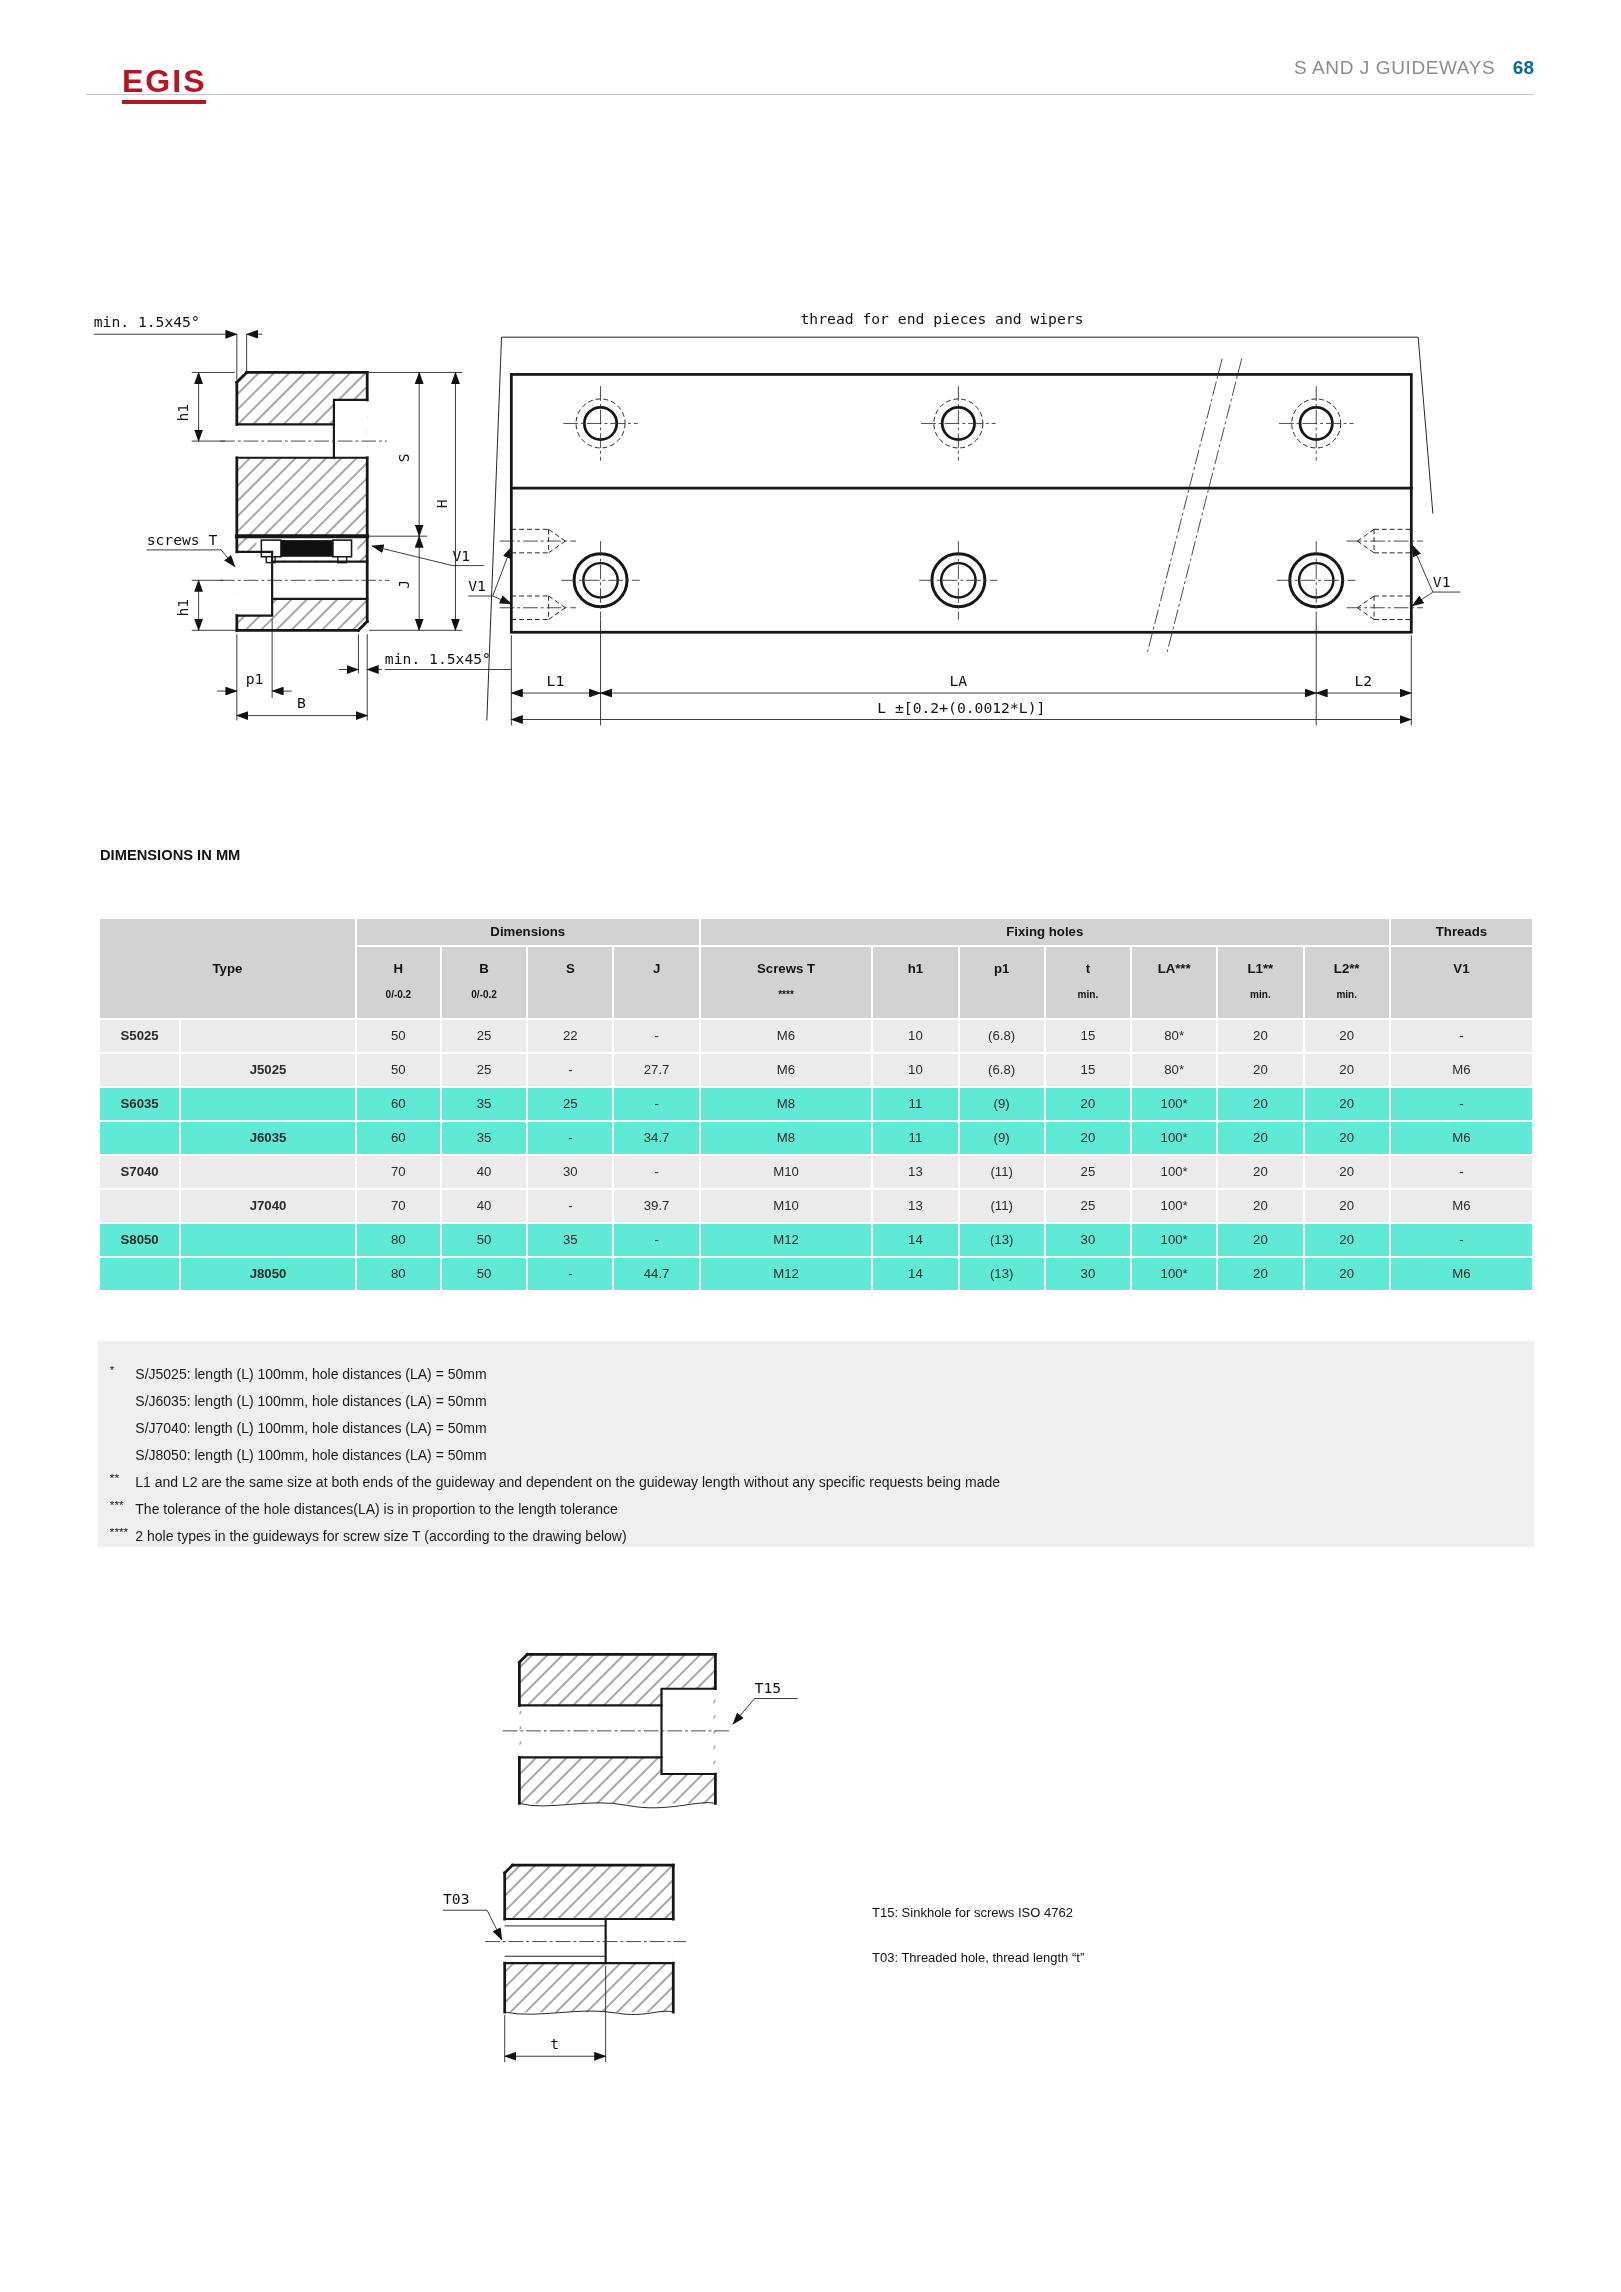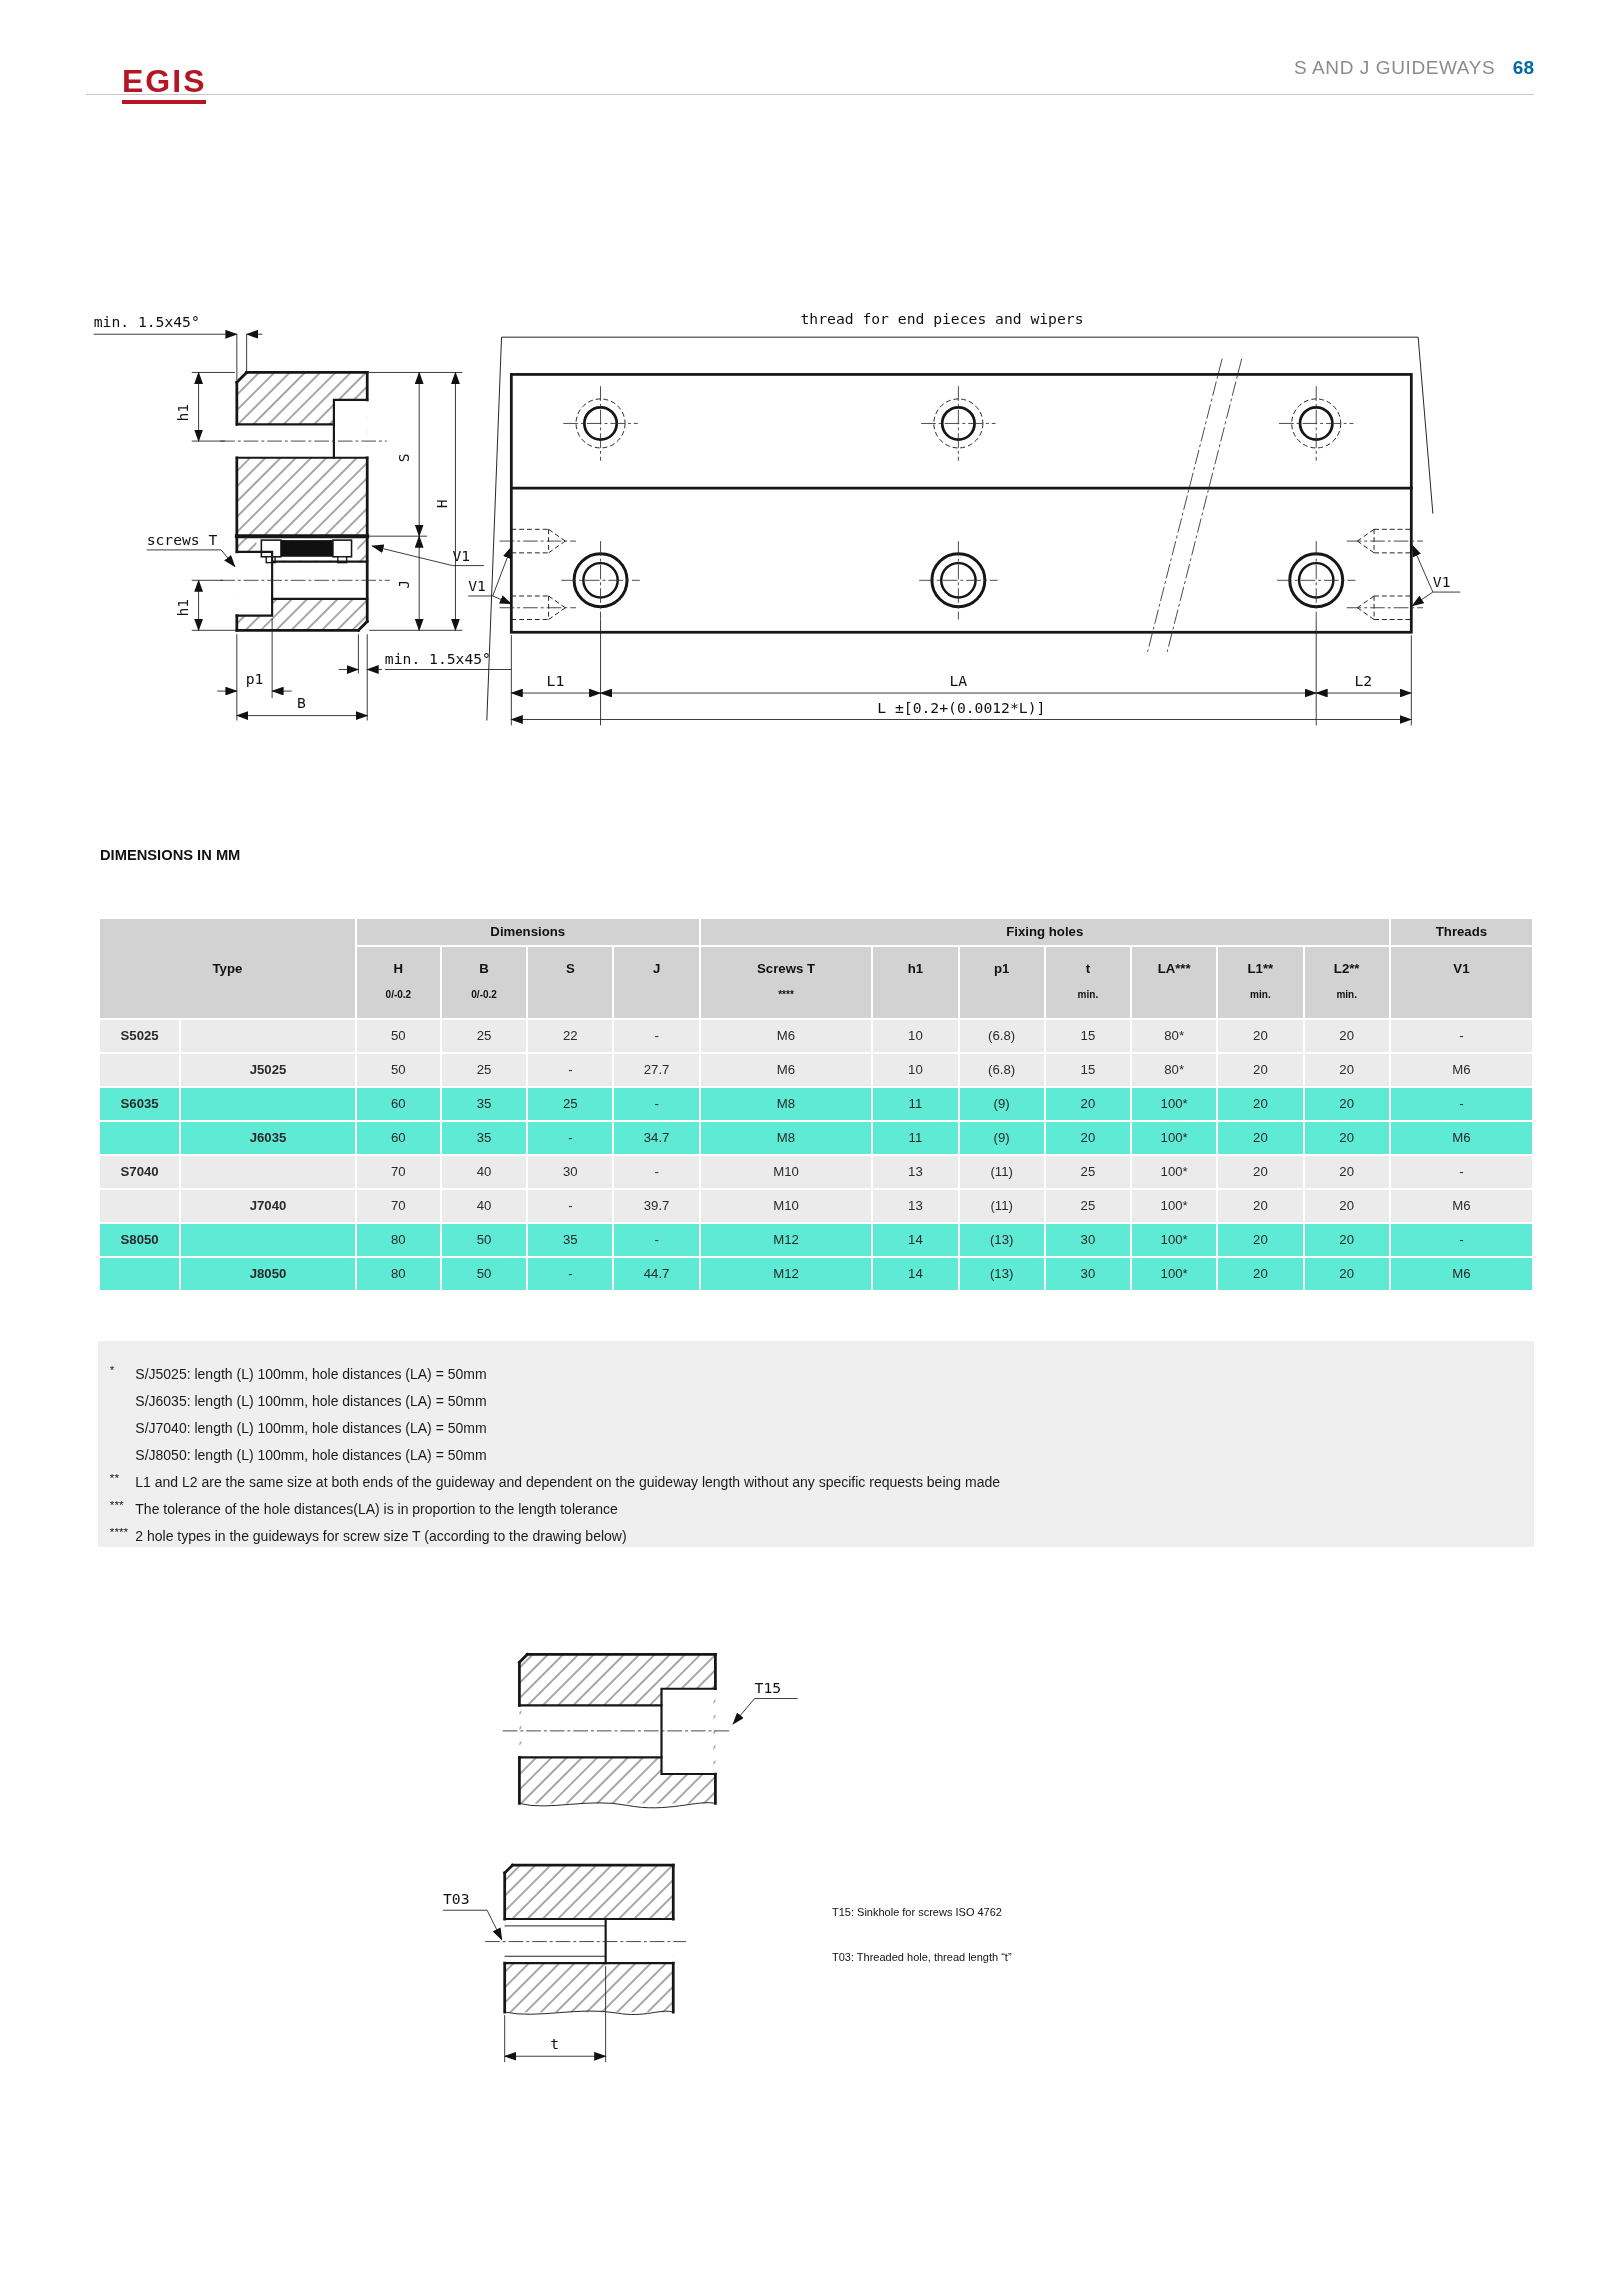--- a/index.html
+++ b/index.html
@@ -37,21 +37,21 @@
   tr.light td{background:#ebebeb;}
   tr.dark td{background:#5eead4;}
   td.type-cell{text-align:left;padding-left:6.9px;font-weight:bold;color:#000;}
   
   .fnbox{position:absolute;left:98px;top:1341px;width:1436px;height:206px;background:#efefef;
          box-sizing:border-box;padding-top:19.6px;}
   .fn-row{display:flex;}
   .fn-marker{width:25.5px;padding-left:11.8px;font-size:11.8px;padding-top:2.9px;color:#1a1a1a;flex:none;}
   .fn-lines div{font-size:14px;line-height:27px;color:#1a1a1a;}
   
-  .hole-notes{position:absolute;left:832px;top:1890px;font-size:11px;line-height:45px;color:#111;}
+  .hole-notes{position:absolute;left:872px;top:1890px;font-size:13px;line-height:45px;color:#111;}
 </style>
 </head>
 <body>
 
 <div class="page">
 
   <div class="logo">EGIS</div>
   <div class="hdr">
     <span class="sec">S AND J GUIDEWAYS</span>
     <span class="pg">68</span>

